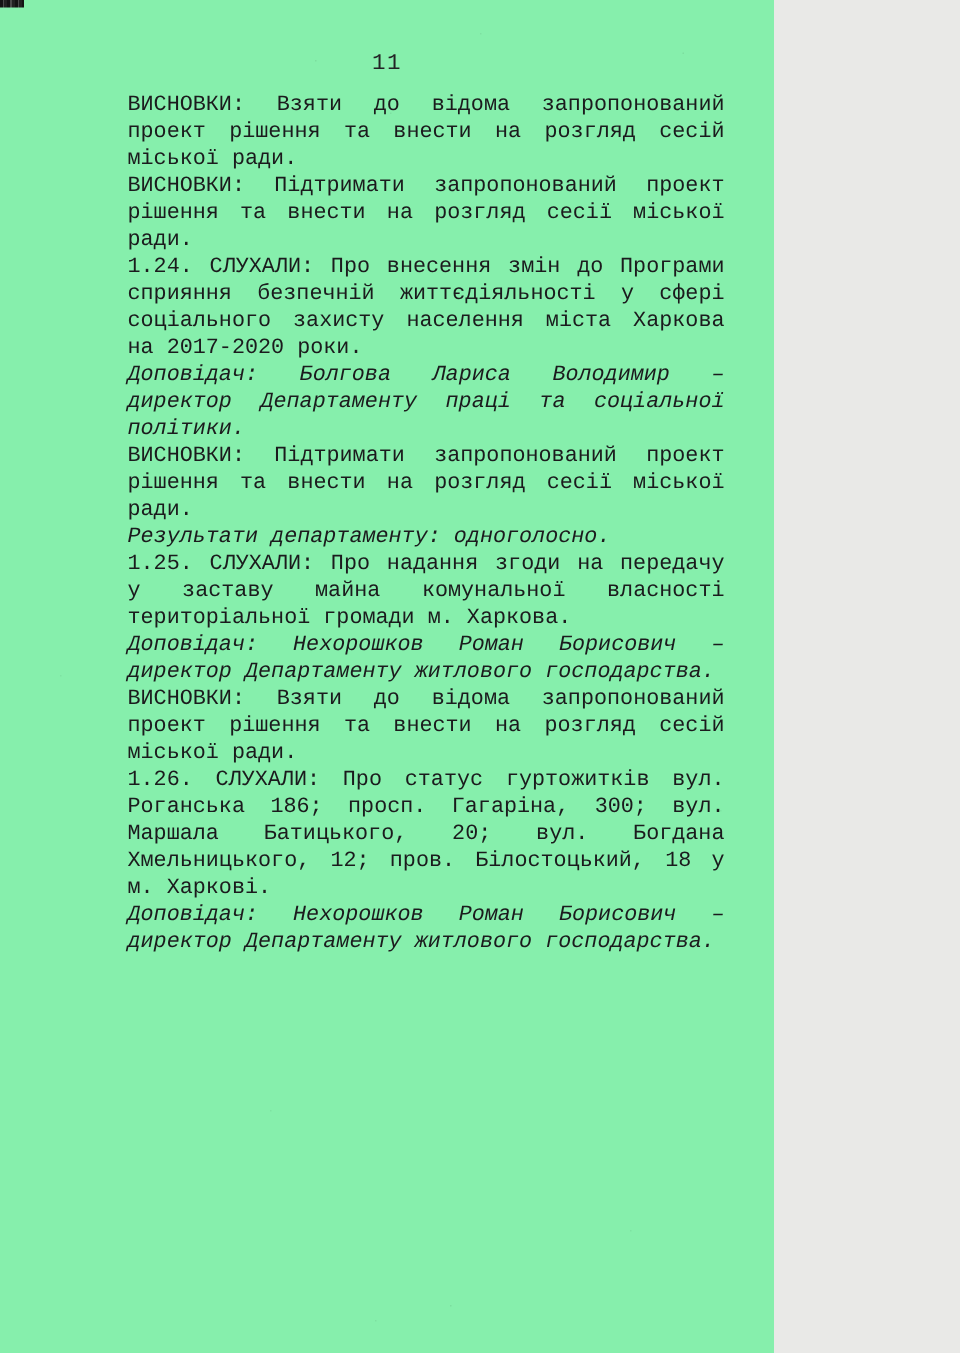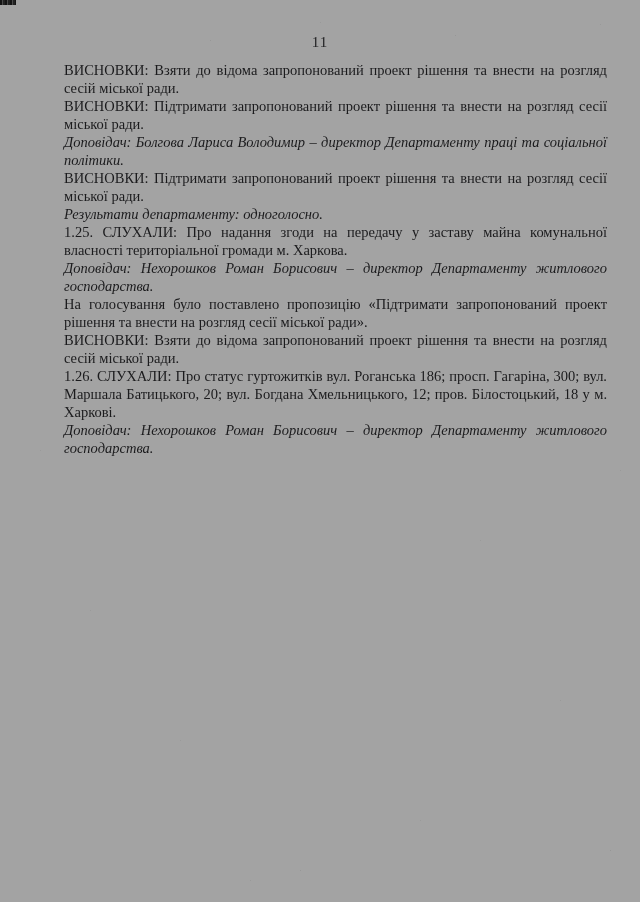--- a/index.html
+++ b/index.html
@@ -3,25 +3,26 @@
   <meta charset="utf-8">
   <style>
     html, body { margin: 0; padding: 0; }
     body {
       width: 640px; height: 902px;
       background: #e9e9e7;
       font-family: "Liberation Serif", serif;
     }
     .page {
       position: relative;
-      width: 640px; height: 902px;
-      background: #a3a3a3;
+      width: 516px; height: 902px;
+      background: #86efac;
       color: #1b1b1d;
       overflow: hidden;
       box-sizing: border-box;
+      font-family: Liberation Mono, monospace;
     }
     
     .page::before {
       content: "";
       position: absolute; left: 0; top: 0; width: 1px; height: 1px;
       background: transparent;
       box-shadow:
         210px 40px 0 rgba(0,0,0,.07), 320px 22px 0 rgba(0,0,0,.06),
         455px 35px 0 rgba(0,0,0,.07), 520px 60px 0 rgba(0,0,0,.05),
         260px 75px 0 rgba(0,0,0,.06), 600px 24px 0 rgba(0,0,0,.06),
@@ -39,21 +40,21 @@
       background: repeating-linear-gradient(90deg, #141414 0 2px, #4a4a4a 2px 3px, #222 3px 5px);
     }
     .pageno {
       position: absolute; left: 0; right: 0; top: 34px;
       text-align: center;
       font-size: 15px; letter-spacing: 1px;
       color: #232325;
     }
     .content {
       box-sizing: border-box;
-      padding: 61px 33px 0 64px;
+      padding: 61px 33px 0 85px;
     }
     .content p {
       margin: 0;
       font-size: 14.5px;
       line-height: 18px;
       text-align: justify;
       color: #1b1b1d;
     }
     .it { font-style: italic; }
     .mt43 { margin-top: 43px; }
@@ -76,29 +77,29 @@
 
   <div class="content">
 
     <p>ВИСНОВКИ: Взяти до відома запропонований проект рішення та внести на розгляд сесій міської ради.</p>
 
     <section>
       <p class="mt13">ВИСНОВКИ: Підтримати запропонований проект рішення та внести на розгляд сесії міської ради.</p>
     </section>
 
     <section>
+      <p class="mt42">1.24. СЛУХАЛИ: Про внесення змін до Програми сприяння безпечній життєдіяльності у сфері соціального захисту населення міста Харкова на 2017-2020 роки.</p>
       <p class="it">Доповідач: Болгова Лариса Володимир – директор Департаменту праці та соціальної політики.</p>
       <p class="mt13">ВИСНОВКИ: Підтримати запропонований проект рішення та внести на розгляд сесії міської ради.</p>
       <p class="it mt12">Результати департаменту: одноголосно.</p>
     </section>
 
     <section>
       <p class="mt30">1.25. СЛУХАЛИ: Про надання згоди на передачу у заставу майна комунальної власності територіальної громади м. Харкова.</p>
       <p class="it">Доповідач: Нехорошков Роман Борисович – директор Департаменту житлового господарства.</p>
-      <p class="mt11">На голосування було поставлено пропозицію «Підтримати запропонований проект рішення та внести на розгляд сесії міської ради».</p>
       <p class="mt12">ВИСНОВКИ: Взяти до відома запропонований проект рішення та внести на розгляд сесій міської ради.</p>
     </section>
 
     <section>
       <p class="mt14">1.26. СЛУХАЛИ: Про статус гуртожитків вул. Роганська 186; просп. Гагаріна, 300; вул. Маршала Батицького, 20; вул. Богдана Хмельницького, 12; пров. Білостоцький, 18 у м. Харкові.</p>
       <p class="it">Доповідач: Нехорошков Роман Борисович – директор Департаменту житлового господарства.</p>
     </section>
 
   </div>
 </div>

